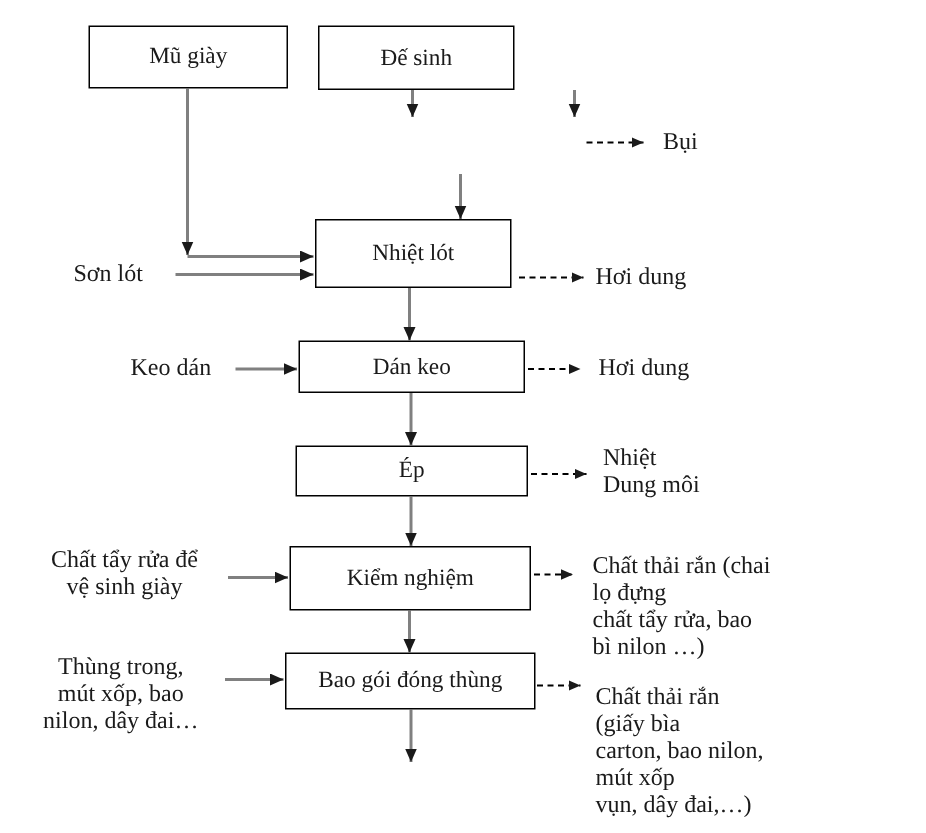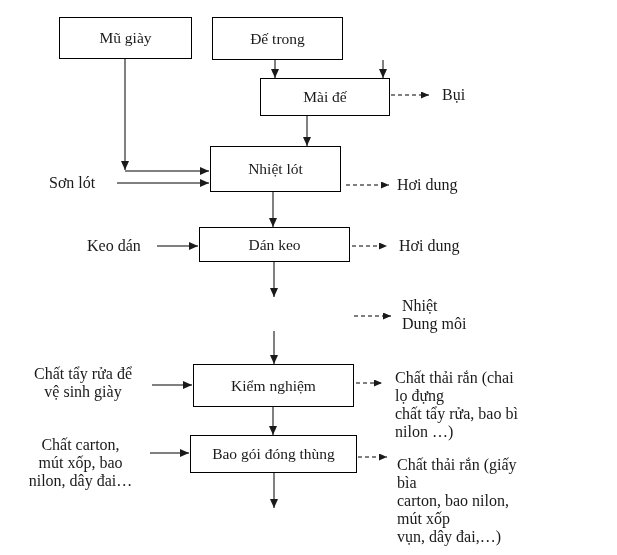--- a/index.html
+++ b/index.html
@@ -3,21 +3,20 @@
 <meta charset="utf-8">
 <style>
   html,body{margin:0;padding:0;background:#ffffff;}
   .canvas{
     position:relative;
     width:516px;height:555px;
     background:#ffffff;
     font-family:"Liberation Serif","DejaVu Serif",serif;
     color:#1a1a1a;
     overflow:hidden;
-    padding-left:12px;
   }
   .connector-layer{position:absolute;left:0;top:0;}
   .box{
     position:absolute;
     border:1px solid #000000;
     background:#ffffff;
     display:flex;align-items:center;justify-content:center;
     font-size:15.5px;
     text-align:center;
     box-sizing:border-box;
@@ -63,32 +62,32 @@
 
     <line x1="391" y1="95" x2="429" y2="95" stroke="#000000" stroke-width="1.2" stroke-dasharray="4 3" marker-end="url(#ahd)"></line>
     <line x1="346" y1="185" x2="389" y2="185" stroke="#000000" stroke-width="1.2" stroke-dasharray="4 3" marker-end="url(#ahd)"></line>
     <line x1="352" y1="246" x2="387" y2="246" stroke="#000000" stroke-width="1.2" stroke-dasharray="4 3" marker-end="url(#ahd)"></line>
     <line x1="354" y1="316" x2="391" y2="316" stroke="#000000" stroke-width="1.2" stroke-dasharray="4 3" marker-end="url(#ahd)"></line>
     <line x1="356" y1="383" x2="382" y2="383" stroke="#000000" stroke-width="1.2" stroke-dasharray="4 3" marker-end="url(#ahd)"></line>
     <line x1="358" y1="457" x2="387" y2="457" stroke="#000000" stroke-width="1.2" stroke-dasharray="4 3" marker-end="url(#ahd)"></line>
   </svg>
 
   <div class="box" style="left:59px;top:17px;width:133px;height:42px">Mũ giày</div>
-  <div class="box" style="left:212px;top:17px;width:131px;height:43px">Đế trong</div>
-  <div class="box" style="left:260px;top:78px;width:130px;height:38px">Mài đế</div>
+  <div class="box" style="left:212px;top:17px;width:131px;height:43px">Đế sinh</div>
   <div class="box" style="left:210px;top:146px;width:131px;height:46px">Nhiệt lót</div>
   <div class="box" style="left:199px;top:227px;width:151px;height:35px">Dán keo</div>
+  <div class="box" style="left:197px;top:297px;width:155px;height:34px">Ép</div>
   <div class="box" style="left:193px;top:364px;width:161px;height:43px">Kiểm nghiệm</div>
   <div class="box" style="left:190px;top:435px;width:167px;height:38px">Bao gói đóng thùng</div>
 
   <div class="lbl" style="left:49px;top:174px">Sơn lót</div>
   <div class="lbl" style="left:87px;top:237px">Keo dán</div>
   <div class="lbl multiline center" style="left:18px;top:365px;width:130px">Chất tẩy rửa để
 vệ sinh giày</div>
-  <div class="lbl multiline center" style="left:23px;top:436px;width:115px">Chất carton,
+  <div class="lbl multiline center" style="left:23px;top:436px;width:115px">Thùng trong,
 mút xốp, bao
 nilon, dây đai…</div>
 
   <div class="lbl" style="left:442px;top:86px">Bụi</div>
   <div class="lbl" style="left:397px;top:176px">Hơi dung</div>
   <div class="lbl" style="left:399px;top:237px">Hơi dung</div>
   <div class="lbl" style="left:402px;top:297px">
     <div>Nhiệt</div>
     <div>Dung môi</div>
   </div>

